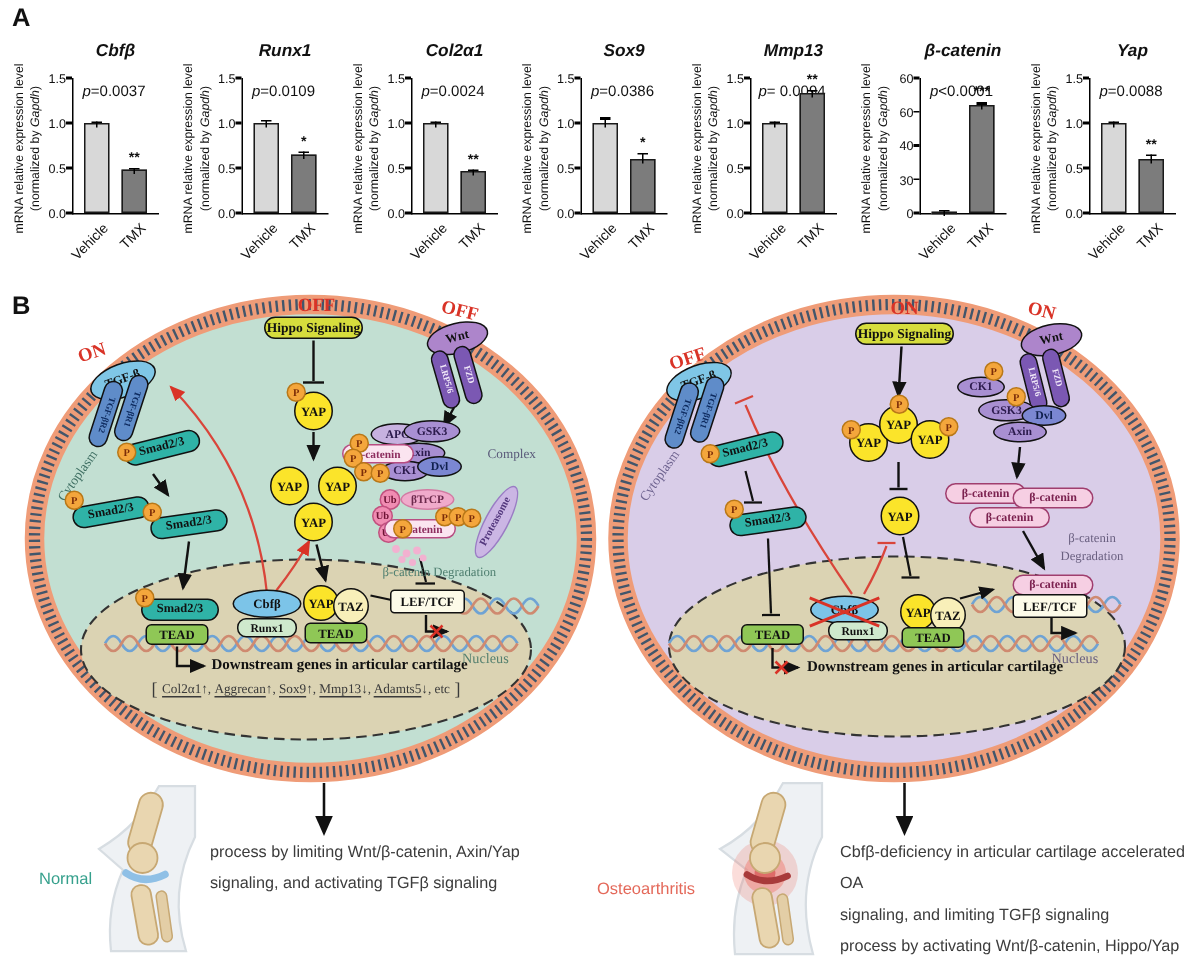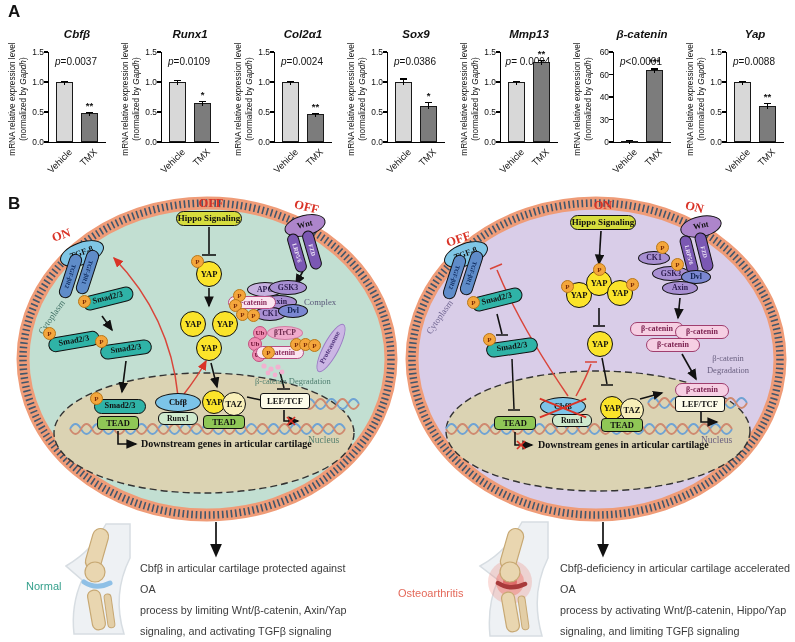--- a/index.html
+++ b/index.html
@@ -338,21 +338,21 @@
     <div class="mol cplx apc ell" style="left:235px;top:86px;width:36px;height:15px">APC</div>
     <div class="mol cplx ell" style="left:257px;top:84px;width:38px;height:15px">GSK3</div>
     <div class="mol cplx ell" style="left:249px;top:99px;width:36px;height:14px">Axin</div>
     <div class="mol cplx ell" style="left:242px;top:111px;width:32px;height:14px">CK1</div>
     <div class="mol cplx dvl ell" style="left:266px;top:108px;width:30px;height:14px">Dvl</div>
     <div class="mol bcat" style="left:216px;top:100px;width:48px;height:13px">β-catenin</div>
     <div class="pb" style="left:221px;top:93px">P</div>
     <div class="pb" style="left:217px;top:103px">P</div>
     <div class="pb" style="left:224px;top:112px">P</div>
     <div class="pb" style="left:235px;top:113px">P</div>
-    <div class="note" style="left:292px;top:101px;font-size:8.8px;color:#5a5a7a">Complex</div>
+    <div class="note" style="left:313px;top:101px;font-size:8.8px;color:#5a5a7a">Complex</div>
 
     <div class="mol ub circ" style="left:241px;top:130px;width:14px;height:14px">Ub</div>
     <div class="mol ub circ" style="left:236px;top:141px;width:14px;height:14px">Ub</div>
     <div class="mol ub circ" style="left:240px;top:152px;width:14px;height:14px">Ub</div>
     <div class="mol btrcp" style="left:255px;top:130px;width:36px;height:14px">βTrCP</div>
     <div class="pb" style="left:250px;top:150px">P</div>
     <div class="mol bcat" style="left:244px;top:150px;width:48px;height:13px">β-catenin</div>
     <div class="pb" style="left:278px;top:142px">P</div>
     <div class="pb" style="left:287px;top:142px">P</div>
     <div class="pb" style="left:296px;top:143px">P</div>
@@ -363,20 +363,21 @@
     <div class="mol smad" style="left:82px;top:203px;width:52px;height:15px">Smad2/3</div>
     <div class="mol tead" style="left:85px;top:220px;width:42px;height:14px">TEAD</div>
     <div class="mol cbfb ell" style="left:143px;top:197px;width:46px;height:19px">Cbfβ</div>
     <div class="mol runx" style="left:146px;top:216px;width:40px;height:13px">Runx1</div>
     <div class="mol yap circ" style="left:190px;top:194px;width:24px;height:24px">YAP</div>
     <div class="mol taz circ" style="left:210px;top:196px;width:24px;height:24px">TAZ</div>
     <div class="mol tead" style="left:191px;top:219px;width:42px;height:14px">TEAD</div>
     <div class="mol lef" style="left:248px;top:197px;width:50px;height:16px">LEF/TCF</div>
 
     <div class="downstream" style="left:129px;top:242px">Downstream genes in articular cartilage</div>
+    <div class="genes" id="genesL" style="left:50px;top:256px;width:284px"><span class="br">[ </span><span><u>Col2α1</u>↑</span>, <span><u>Aggrecan</u>↑</span>, <span><u>Sox9</u>↑</span>, <span><u>Mmp13</u>↓</span>, <span><u>Adamts5</u>↓</span>, <span>etc</span><span class="br"> ]</span></div>
     <div class="note" style="left:296px;top:239px;font-size:9.5px;color:#56806f">Nucleus</div>
   </div>
 
   <div class="cell" id="cellR" style="left:398px;top:196px">
     <svg class="base" width="400" height="336">
       <defs>
         <marker id="aR" markerWidth="8" markerHeight="8" refX="6" refY="3" orient="auto">
             <path d="M0,0 L7,3 L0,6 Z" fill="#111"></path>
           </marker>
       </defs>
@@ -505,23 +506,22 @@
     <circle cx="58" cy="62" r="7" fill="rgba(205,45,45,0.5)"></circle>
     <rect x="52" y="8" width="16" height="42" rx="8" fill="#e9d6b0" stroke="#c7a873" stroke-width="1.2" transform="rotate(16 60 29)"></rect>
     <circle cx="58" cy="52" r="10" fill="#e9d6b0" stroke="#c7a873" stroke-width="1.2"></circle>
     <path d="M46,63 Q58,71 73,64" fill="none" stroke="#a83a3a" stroke-width="4.5" stroke-linecap="round"></path>
     <rect x="52" y="72" width="13" height="40" rx="6" fill="#e9d6b0" stroke="#c7a873" stroke-width="1.2" transform="rotate(-10 58 92)"></rect>
     <rect x="68" y="76" width="7" height="34" rx="3.5" fill="#e3cea6" stroke="#c7a873" stroke-width="1" transform="rotate(-8 71 93)"></rect>
   </svg>
   <div class="cond" style="left:398px;top:587px;color:#e4695a">Osteoarthritis</div>
 
   <div class="concl" style="left:140px;top:558px;width:220px">
-    <div>Cbfβ in articular cartilage protected against OA</div>
     <div>process by limiting Wnt/β-catenin, Axin/Yap</div>
     <div>signaling, and activating TGFβ signaling</div>
   </div>
   <div class="concl" style="left:560px;top:558px;width:235px">
     <div>Cbfβ-deficiency in articular cartilage accelerated OA</div>
+    <div>signaling, and limiting TGFβ signaling</div>
     <div>process by activating Wnt/β-catenin, Hippo/Yap</div>
-    <div>signaling, and limiting TGFβ signaling</div>
   </div>
 
 </div>
 
 </body></html>

